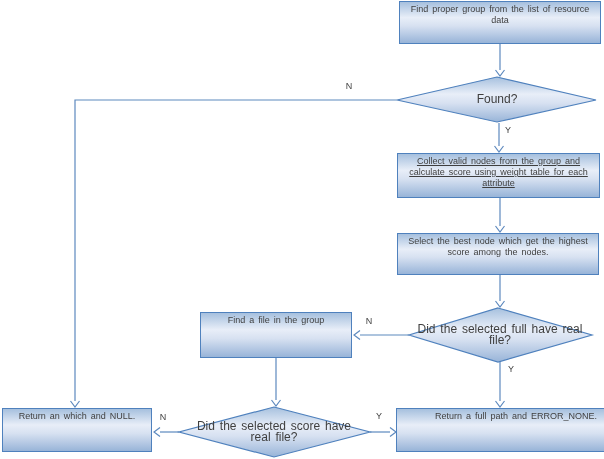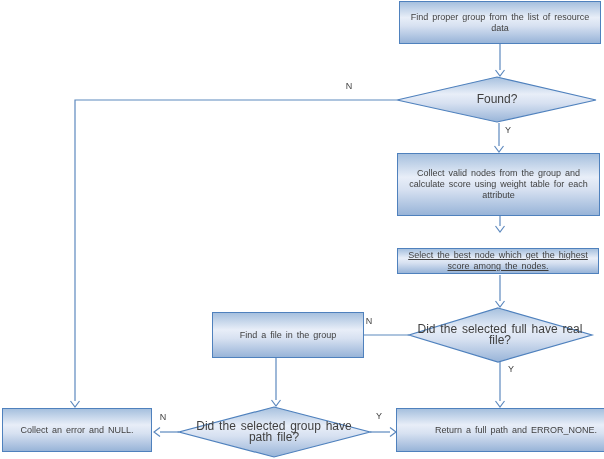--- a/index.html
+++ b/index.html
@@ -23,21 +23,21 @@
   .node {
     position: absolute;
     box-sizing: border-box;
     border: 1px solid var(--shape-border, #4f81bd);
     background: linear-gradient(180deg,
       var(--shape-fill-top, #a6c0de) 0%,
       var(--shape-fill-mid, #e8eef8) 38%,
       #d7e1f1 58%,
       var(--shape-fill-bottom, #98b4d8) 100%);
     display: flex;
-    align-items: center;
+    align-items: flex-start;
     justify-content: center;
     text-align: center;
     font-size: 9px;
     line-height: 11px;
     color: var(--text, #3f3f3f);
     word-spacing: 1.5px;
     padding: 2px 8px;
   }
   .dtext {
     position: absolute;
@@ -127,45 +127,45 @@
     <g>
       <path class="edge" d="M370,432 H390"></path>
       <path class="edge" d="M390,427.5 L396,432 L390,436.5"></path>
     </g>
   </svg>
 
   <div class="node" style="left:399px; top:1px; width:202px; height:43px;">
     <span>Find proper group from the list of resource data</span>
   </div>
 
-  <div class="node" style="left:397px; top:153px; width:203px; height:63px;">
+  <div class="node" style="left:397px; top:153px; width:203px; height:45px;text-decoration:underline;">
     <span>Collect valid nodes from the group and calculate score using weight table for each attribute</span>
   </div>
 
-  <div class="node" style="left:397px; top:248px; width:202px; height:26px;text-decoration:underline;">
+  <div class="node" style="left:397px; top:233px; width:202px; height:42px;">
     <span>Select the best node which get the highest score among the nodes.</span>
   </div>
 
-  <div class="node" style="left:200px; top:312px; width:152px; height:46px;margin-left:12px;">
+  <div class="node" style="left:200px; top:312px; width:152px; height:46px;">
     <span>Find a file in the group</span>
   </div>
 
   <div class="node" style="left:2px; top:408px; width:150px; height:44px;">
-    <span>Collect an error and NULL.</span>
+    <span>Return an which and NULL.</span>
   </div>
 
   <div class="node" style="left:396px; top:408px; width:240px; height:44px;">
     <span>Return a full path and ERROR_NONE.</span>
   </div>
 
   <div class="dtext" style="left:397px; top:77px; width:200px; height:45px;">Found?</div>
 
   <div class="dtext" style="left:415px; top:308px; width:170px; height:54px;">Did the selected full have real file?</div>
 
-  <div class="dtext" style="left:191px; top:407px; width:166px; height:50px;">Did the selected group have path file?</div>
+  <div class="dtext" style="left:191px; top:407px; width:166px; height:50px;">Did the selected score have real file?</div>
 
   <div class="elabel" style="left:342px; top:81px;">N</div>
   <div class="elabel" style="left:501px; top:125px;">Y</div>
   <div class="elabel" style="left:362px; top:316px;">N</div>
   <div class="elabel" style="left:504px; top:364px;">Y</div>
   <div class="elabel" style="left:156px; top:412px;">N</div>
   <div class="elabel" style="left:372px; top:411px;">Y</div>
 
 </div>
 

